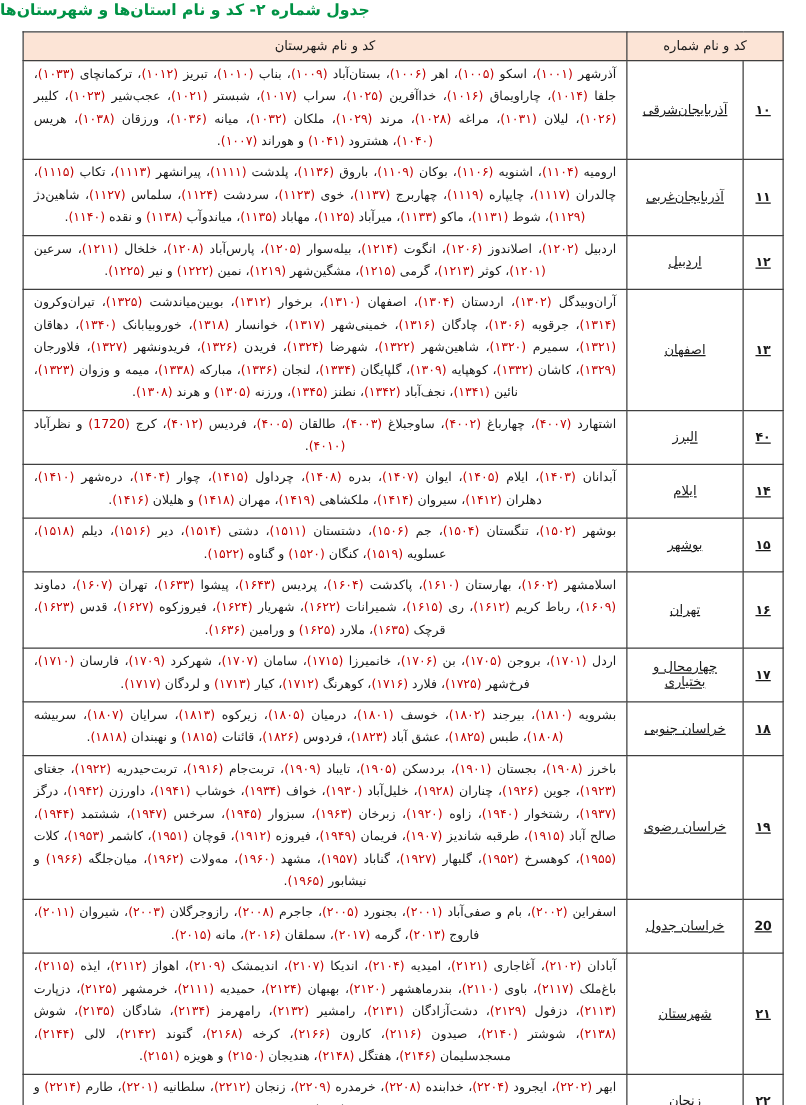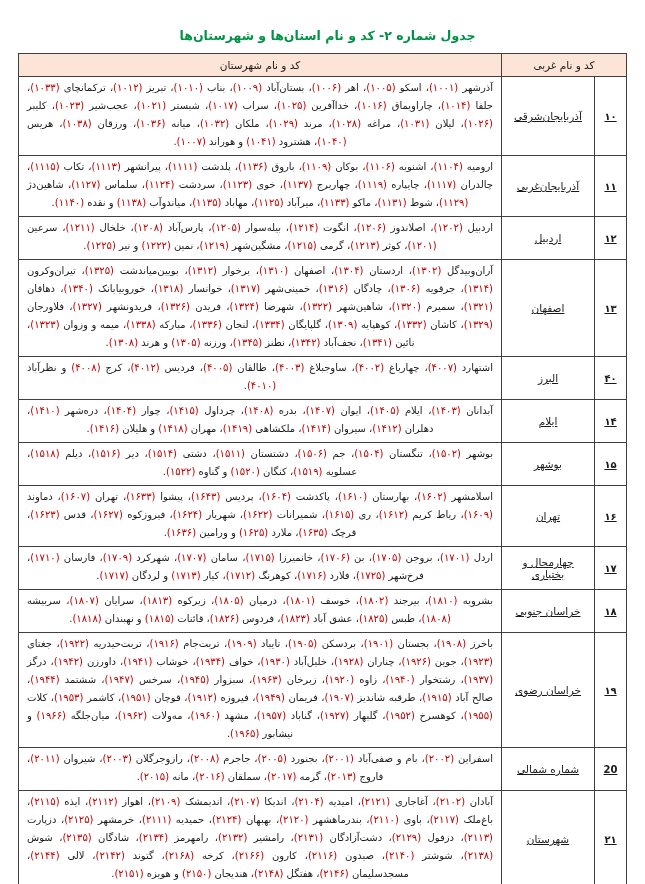--- a/index.html
+++ b/index.html
@@ -9,22 +9,22 @@
     --border:#3f3f3f;
     --text:#1a1a1a;
   }
   html,body{margin:0;padding:0;}
   body{
     width:645px;height:884px;overflow:hidden;background:#ffffff;
     font-family:"DejaVu Sans",sans-serif;color:var(--text);
     direction:rtl;
   }
   .title{
-    text-align:center;font-size:12.5px;font-weight:bold;color:var(--title-green);
-    padding-top:28px;padding-bottom:10px;letter-spacing:0;margin-left:10px;
+    text-align:left;font-size:12.5px;font-weight:bold;color:var(--title-green);
+    padding-top:0;padding-bottom:10px;letter-spacing:0;
   }
   table.tbl{
     border-collapse:collapse;table-layout:fixed;
     width:609px;margin:0 18px;
     border:1.5px solid var(--border);
   }
   .tbl th,.tbl td{
     border:1px solid var(--border);
     vertical-align:middle;
   }
@@ -54,21 +54,21 @@
   <div class="title">جدول شماره ۲- کد و نام استان‌ها و شهرستان‌ها</div>
 
   <table class="tbl">
     <colgroup>
       <col class="c-code">
       <col class="c-prov">
       <col class="c-county">
     </colgroup>
     <thead>
       <tr>
-        <th colspan="2" class="prov-h">کد و نام غربی</th>
+        <th colspan="2" class="prov-h">کد و نام شماره</th>
         <th class="county-h">کد و نام شهرستان</th>
       </tr>
     </thead>
     <tbody id="tbody">
         <tr>
           <td class="code-cell">۱۰</td>
           <td class="prov-cell">آذربایجان‌شرقی</td>
           <td class="county-cell">آذرشهر <span class="code">(۱۰۰۱)</span>، اسکو <span class="code">(۱۰۰۵)</span>، اهر <span class="code">(۱۰۰۶)</span>، بستان‌آباد <span class="code">(۱۰۰۹)</span>، بناب <span class="code">(۱۰۱۰)</span>، تبریز <span class="code">(۱۰۱۲)</span>، ترکمانچای <span class="code">(۱۰۳۳)</span>، جلفا <span class="code">(۱۰۱۴)</span>، چاراویماق <span class="code">(۱۰۱۶)</span>، خداآفرین <span class="code">(۱۰۲۵)</span>، سراب <span class="code">(۱۰۱۷)</span>، شبستر <span class="code">(۱۰۲۱)</span>، عجب‌شیر <span class="code">(۱۰۲۳)</span>، کلیبر <span class="code">(۱۰۲۶)</span>، لیلان <span class="code">(۱۰۳۱)</span>، مراغه <span class="code">(۱۰۲۸)</span>، مرند <span class="code">(۱۰۲۹)</span>، ملکان <span class="code">(۱۰۳۲)</span>، میانه <span class="code">(۱۰۳۶)</span>، ورزقان <span class="code">(۱۰۳۸)</span>، هریس <span class="code">(۱۰۴۰)</span>، هشترود <span class="code">(۱۰۴۱)</span> و هوراند <span class="code">(۱۰۰۷)</span>.</td>
         </tr>
         <tr>
@@ -82,21 +82,21 @@
           <td class="county-cell">اردبیل <span class="code">(۱۲۰۲)</span>، اصلاندوز <span class="code">(۱۲۰۶)</span>، انگوت <span class="code">(۱۲۱۴)</span>، بیله‌سوار <span class="code">(۱۲۰۵)</span>، پارس‌آباد <span class="code">(۱۲۰۸)</span>، خلخال <span class="code">(۱۲۱۱)</span>، سرعین <span class="code">(۱۲۰۱)</span>، کوثر <span class="code">(۱۲۱۳)</span>، گرمی <span class="code">(۱۲۱۵)</span>، مشگین‌شهر <span class="code">(۱۲۱۹)</span>، نمین <span class="code">(۱۲۲۲)</span> و نیر <span class="code">(۱۲۲۵)</span>.</td>
         </tr>
         <tr>
           <td class="code-cell">۱۳</td>
           <td class="prov-cell">اصفهان</td>
           <td class="county-cell">آران‌وبیدگل <span class="code">(۱۳۰۲)</span>، اردستان <span class="code">(۱۳۰۴)</span>، اصفهان <span class="code">(۱۳۱۰)</span>، برخوار <span class="code">(۱۳۱۲)</span>، بویین‌میاندشت <span class="code">(۱۳۲۵)</span>، تیران‌وکرون <span class="code">(۱۳۱۴)</span>، جرقویه <span class="code">(۱۳۰۶)</span>، چادگان <span class="code">(۱۳۱۶)</span>، خمینی‌شهر <span class="code">(۱۳۱۷)</span>، خوانسار <span class="code">(۱۳۱۸)</span>، خوروبیابانک <span class="code">(۱۳۴۰)</span>، دهاقان <span class="code">(۱۳۲۱)</span>، سمیرم <span class="code">(۱۳۲۰)</span>، شاهین‌شهر <span class="code">(۱۳۲۲)</span>، شهرضا <span class="code">(۱۳۲۴)</span>، فریدن <span class="code">(۱۳۲۶)</span>، فریدونشهر <span class="code">(۱۳۲۷)</span>، فلاورجان <span class="code">(۱۳۲۹)</span>، کاشان <span class="code">(۱۳۳۲)</span>، کوهپایه <span class="code">(۱۳۰۹)</span>، گلپایگان <span class="code">(۱۳۳۴)</span>، لنجان <span class="code">(۱۳۳۶)</span>، مبارکه <span class="code">(۱۳۳۸)</span>، میمه و وزوان <span class="code">(۱۳۲۳)</span>، نائین <span class="code">(۱۳۴۱)</span>، نجف‌آباد <span class="code">(۱۳۴۲)</span>، نطنز <span class="code">(۱۳۴۵)</span>، ورزنه <span class="code">(۱۳۰۵)</span> و هرند <span class="code">(۱۳۰۸)</span>.</td>
         </tr>
         <tr>
           <td class="code-cell">۴۰</td>
           <td class="prov-cell">البرز</td>
-          <td class="county-cell">اشتهارد <span class="code">(۴۰۰۷)</span>، چهارباغ <span class="code">(۴۰۰۲)</span>، ساوجبلاغ <span class="code">(۴۰۰۳)</span>، طالقان <span class="code">(۴۰۰۵)</span>، فردیس <span class="code">(۴۰۱۲)</span>، کرج <span class="code">(۴۰۰۸)</span> و نظرآباد <span class="code">(۴۰۱۰)</span>.</td>
+          <td class="county-cell">اشتهارد <span class="code">(۴۰۰۷)</span>، چهارباغ <span class="code">(۴۰۰۲)</span>، ساوجبلاغ <span class="code">(۴۰۰۳)</span>، طالقان <span class="code">(۴۰۰۵)</span>، فردیس <span class="code">(۴۰۱۲)</span>، کرج <span class="code">(1720)</span> و نظرآباد <span class="code">(۴۰۱۰)</span>.</td>
         </tr>
         <tr>
           <td class="code-cell">۱۴</td>
           <td class="prov-cell">ایلام</td>
           <td class="county-cell">آبدانان <span class="code">(۱۴۰۳)</span>، ایلام <span class="code">(۱۴۰۵)</span>، ایوان <span class="code">(۱۴۰۷)</span>، بدره <span class="code">(۱۴۰۸)</span>، چرداول <span class="code">(۱۴۱۵)</span>، چوار <span class="code">(۱۴۰۴)</span>، دره‌شهر <span class="code">(۱۴۱۰)</span>، دهلران <span class="code">(۱۴۱۲)</span>، سیروان <span class="code">(۱۴۱۴)</span>، ملکشاهی <span class="code">(۱۴۱۹)</span>، مهران <span class="code">(۱۴۱۸)</span> و هلیلان <span class="code">(۱۴۱۶)</span>.</td>
         </tr>
         <tr>
           <td class="code-cell">۱۵</td>
           <td class="prov-cell">بوشهر</td>
           <td class="county-cell">بوشهر <span class="code">(۱۵۰۲)</span>، تنگستان <span class="code">(۱۵۰۴)</span>، جم <span class="code">(۱۵۰۶)</span>، دشتستان <span class="code">(۱۵۱۱)</span>، دشتی <span class="code">(۱۵۱۴)</span>، دیر <span class="code">(۱۵۱۶)</span>، دیلم <span class="code">(۱۵۱۸)</span>، عسلویه <span class="code">(۱۵۱۹)</span>، کنگان <span class="code">(۱۵۲۰)</span> و گناوه <span class="code">(۱۵۲۲)</span>.</td>
@@ -116,21 +116,21 @@
           <td class="prov-cell">خراسان جنوبی</td>
           <td class="county-cell">بشرویه <span class="code">(۱۸۱۰)</span>، بیرجند <span class="code">(۱۸۰۲)</span>، خوسف <span class="code">(۱۸۰۱)</span>، درمیان <span class="code">(۱۸۰۵)</span>، زیرکوه <span class="code">(۱۸۱۳)</span>، سرایان <span class="code">(۱۸۰۷)</span>، سربیشه <span class="code">(۱۸۰۸)</span>، طبس <span class="code">(۱۸۲۵)</span>، عشق آباد <span class="code">(۱۸۲۳)</span>، فردوس <span class="code">(۱۸۲۶)</span>، قائنات <span class="code">(۱۸۱۵)</span> و نهبندان <span class="code">(۱۸۱۸)</span>.</td>
         </tr>
         <tr>
           <td class="code-cell">۱۹</td>
           <td class="prov-cell">خراسان رضوی</td>
           <td class="county-cell">باخرز <span class="code">(۱۹۰۸)</span>، بجستان <span class="code">(۱۹۰۱)</span>، بردسکن <span class="code">(۱۹۰۵)</span>، تایباد <span class="code">(۱۹۰۹)</span>، تربت‌جام <span class="code">(۱۹۱۶)</span>، تربت‌حیدریه <span class="code">(۱۹۲۲)</span>، جغتای <span class="code">(۱۹۲۳)</span>، جوین <span class="code">(۱۹۲۶)</span>، چناران <span class="code">(۱۹۲۸)</span>، خلیل‌آباد <span class="code">(۱۹۳۰)</span>، خواف <span class="code">(۱۹۳۴)</span>، خوشاب <span class="code">(۱۹۴۱)</span>، داورزن <span class="code">(۱۹۴۲)</span>، درگز <span class="code">(۱۹۳۷)</span>، رشتخوار <span class="code">(۱۹۴۰)</span>، زاوه <span class="code">(۱۹۲۰)</span>، زبرخان <span class="code">(۱۹۶۳)</span>، سبزوار <span class="code">(۱۹۴۵)</span>، سرخس <span class="code">(۱۹۴۷)</span>، ششتمد <span class="code">(۱۹۴۴)</span>، صالح آباد <span class="code">(۱۹۱۵)</span>، طرقبه شاندیز <span class="code">(۱۹۰۷)</span>، فریمان <span class="code">(۱۹۴۹)</span>، فیروزه <span class="code">(۱۹۱۲)</span>، قوچان <span class="code">(۱۹۵۱)</span>، کاشمر <span class="code">(۱۹۵۳)</span>، کلات <span class="code">(۱۹۵۵)</span>، کوهسرخ <span class="code">(۱۹۵۲)</span>، گلبهار <span class="code">(۱۹۲۷)</span>، گناباد <span class="code">(۱۹۵۷)</span>، مشهد <span class="code">(۱۹۶۰)</span>، مه‌ولات <span class="code">(۱۹۶۲)</span>، میان‌جلگه <span class="code">(۱۹۶۶)</span> و نیشابور <span class="code">(۱۹۶۵)</span>.</td>
         </tr>
         <tr>
           <td class="code-cell">20</td>
-          <td class="prov-cell">شماره شمالی</td>
+          <td class="prov-cell">خراسان جدول</td>
           <td class="county-cell">اسفراین <span class="code">(۲۰۰۲)</span>، بام و صفی‌آباد <span class="code">(۲۰۰۱)</span>، بجنورد <span class="code">(۲۰۰۵)</span>، جاجرم <span class="code">(۲۰۰۸)</span>، رازوجرگلان <span class="code">(۲۰۰۳)</span>، شیروان <span class="code">(۲۰۱۱)</span>، فاروج <span class="code">(۲۰۱۳)</span>، گرمه <span class="code">(۲۰۱۷)</span>، سملقان <span class="code">(۲۰۱۶)</span>، مانه <span class="code">(۲۰۱۵)</span>.</td>
         </tr>
         <tr>
           <td class="code-cell">۲۱</td>
           <td class="prov-cell">شهرستان</td>
           <td class="county-cell">آبادان <span class="code">(۲۱۰۲)</span>، آغاجاری <span class="code">(۲۱۲۱)</span>، امیدیه <span class="code">(۲۱۰۴)</span>، اندیکا <span class="code">(۲۱۰۷)</span>، اندیمشک <span class="code">(۲۱۰۹)</span>، اهواز <span class="code">(۲۱۱۲)</span>، ایذه <span class="code">(۲۱۱۵)</span>، باغ‌ملک <span class="code">(۲۱۱۷)</span>، باوی <span class="code">(۲۱۱۰)</span>، بندرماهشهر <span class="code">(۲۱۲۰)</span>، بهبهان <span class="code">(۲۱۲۴)</span>، حمیدیه <span class="code">(۲۱۱۱)</span>، خرمشهر <span class="code">(۲۱۲۵)</span>، دزپارت <span class="code">(۲۱۱۳)</span>، دزفول <span class="code">(۲۱۲۹)</span>، دشت‌آزادگان <span class="code">(۲۱۳۱)</span>، رامشیر <span class="code">(۲۱۳۲)</span>، رامهرمز <span class="code">(۲۱۳۴)</span>، شادگان <span class="code">(۲۱۳۵)</span>، شوش <span class="code">(۲۱۳۸)</span>، شوشتر <span class="code">(۲۱۴۰)</span>، صیدون <span class="code">(۲۱۱۶)</span>، کارون <span class="code">(۲۱۶۶)</span>، کرخه <span class="code">(۲۱۶۸)</span>، گتوند <span class="code">(۲۱۴۲)</span>، لالی <span class="code">(۲۱۴۴)</span>، مسجدسلیمان <span class="code">(۲۱۴۶)</span>، هفتگل <span class="code">(۲۱۴۸)</span>، هندیجان <span class="code">(۲۱۵۰)</span> و هویزه <span class="code">(۲۱۵۱)</span>.</td>
         </tr>
         <tr>
           <td class="code-cell">۲۲</td>
           <td class="prov-cell">زنجان</td>

